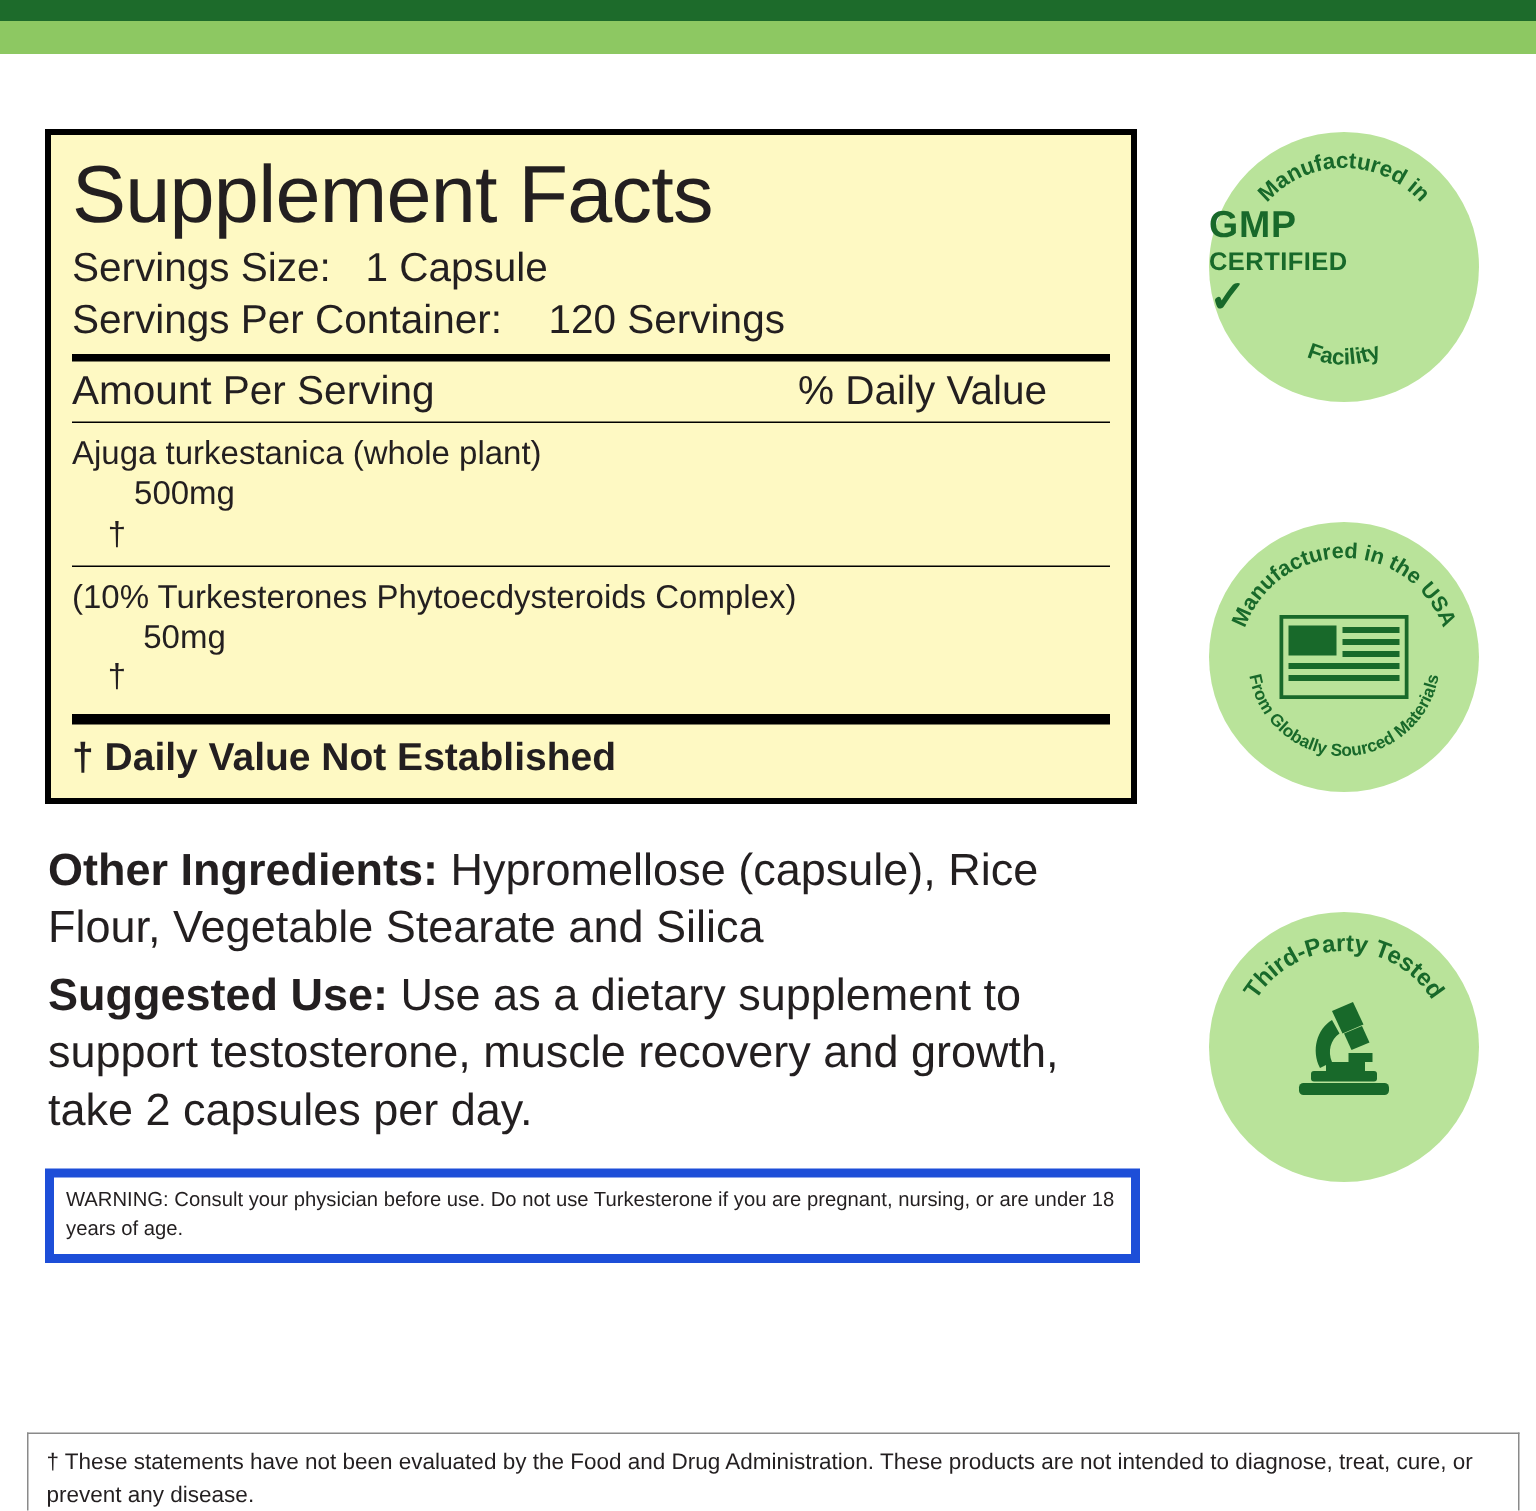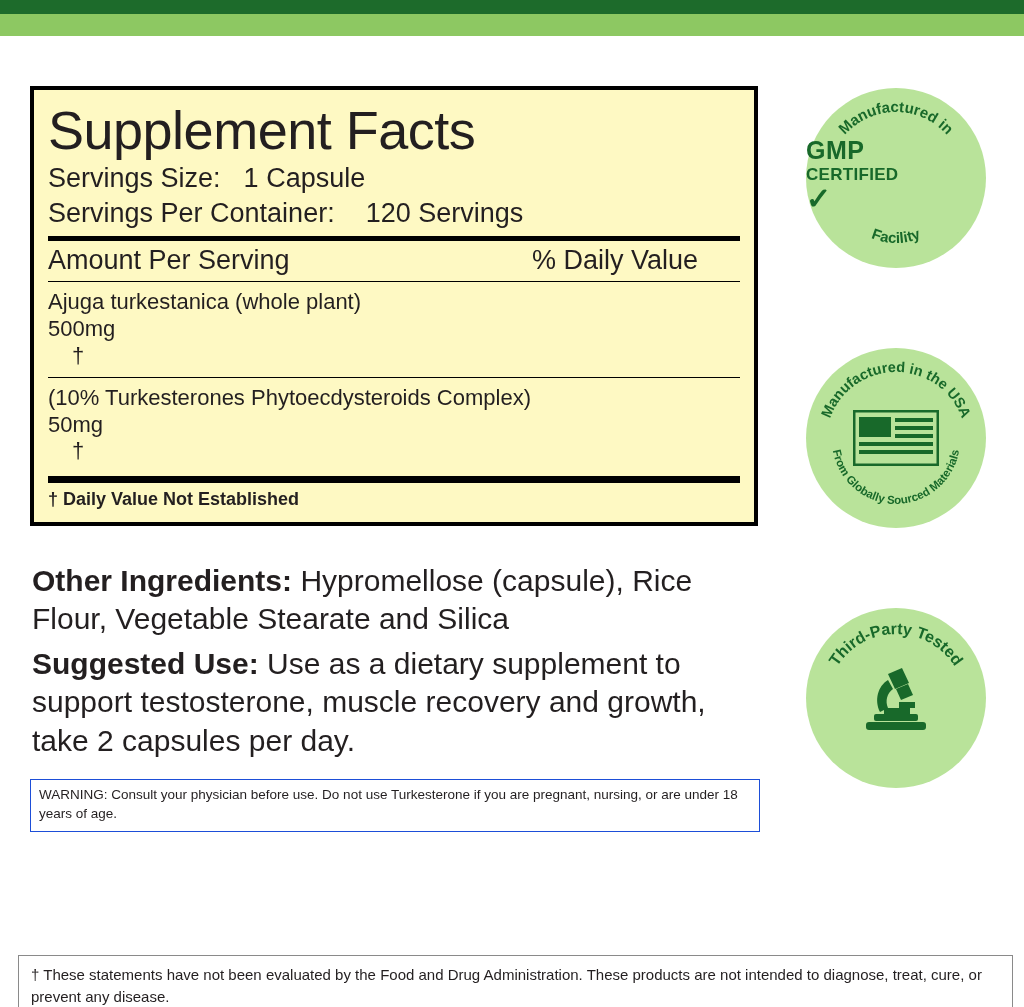--- a/index.html
+++ b/index.html
@@ -89,28 +89,28 @@
     padding: 7px 0 7px 0;
     line-height: 1.22;
     flex-direction: column;
   }
   .ing-row .name {
     flex: 1;
     padding-right: 6px;
   }
   .ing-row .qty {
     width: 150px;
-    text-align: left;
+    text-align: center;
   }
   .ing-row .dag {
     width: 60px;
     text-align: center;
   }
   .sf-footnote {
-    font-size: 18px;
+    font-size: 26px;
     font-weight: bold;
     padding: 6px 0 2px 0;
   }
 
   
   .body-block {
     position: absolute;
     left: 32px;
     width: 730px;
     font-size: 30px;
@@ -121,21 +121,21 @@
   .lead {
     font-weight: bold;
   }
 
   
   .warning-box {
     position: absolute;
     left: 30px; top: 779px;
     width: 730px;
     box-sizing: border-box;
-    border: 1px solid #1d4ed8;
+    border: 6px solid #1d4ed8;
     padding: 6px 8px 8px 8px;
     font-size: 13.5px;
     line-height: 1.38;
     color: #231f20;
   }
 
   
   .fda-box {
     position: absolute;
     left: 18px; top: 955px;

